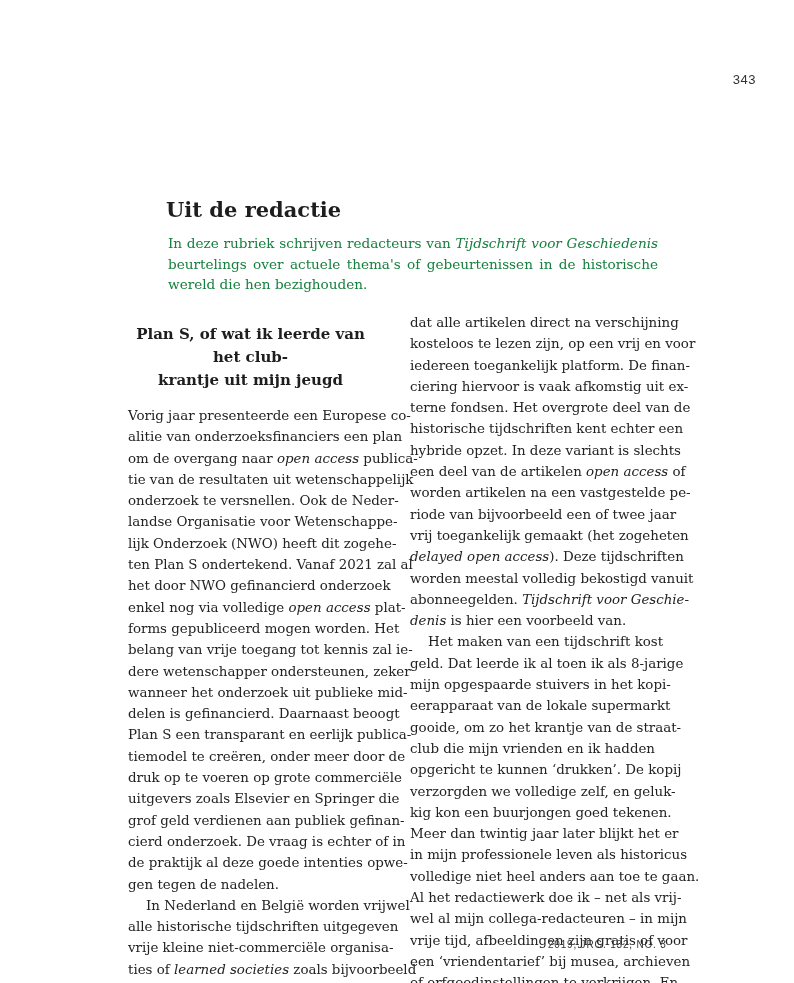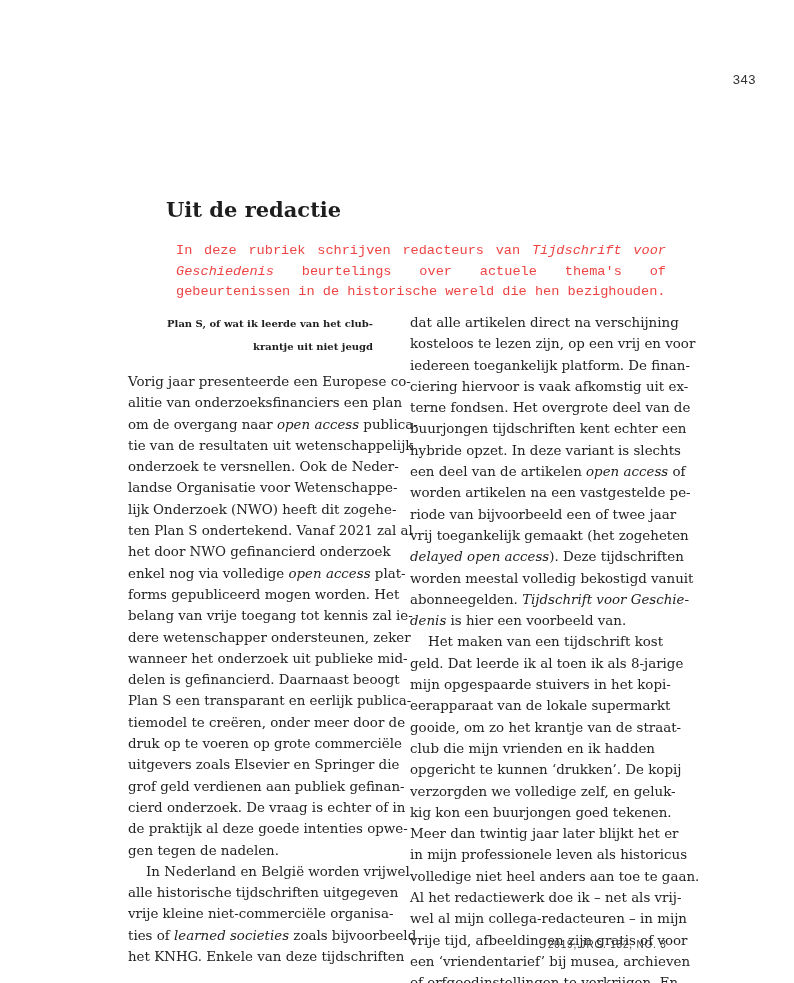--- a/index.html
+++ b/index.html
@@ -2,48 +2,48 @@
 <html><head>
 <meta charset="utf-8">
 <style>
   html, body { margin: 0; padding: 0; background: #ffffff; }
   body { width: 794px; height: 983px; position: relative; overflow: hidden;
          font-family: "DejaVu Serif", "Liberation Serif", serif; color: #222222; }
   .page-number { position: absolute; top: 72px; right: 38px; font-size: 13px;
                  font-family: "Liberation Sans", sans-serif; color: #333; letter-spacing: 0.5px; margin-left: 12px; }
   .section-title { position: absolute; left: 166px; top: 197px; margin: 0;
                    font-size: 21px; font-weight: bold; color: #1e1e1e; }
-  .intro { position: absolute; left: 166px; top: 231px; width: 490px; margin: 10px;
-           font-size: 13.6px; line-height: 20.5px; text-align: justify; color: #ef4444; font-family: Liberation Mono, monospace; }
+  .intro { position: absolute; left: 166px; top: 231px; width: 490px; margin: 2px;
+           font-size: 13.6px; line-height: 20.5px; text-align: justify; color: #15803d; }
   .col { position: absolute; top: 312px; width: 245px; font-size: 13.4px; line-height: 21.3px;
          text-align: justify; hyphens: manual; color: #222; }
   .col-left { left: 128px; }
   .col-right { left: 410px; }
-  .article-title { margin: 0 0 13px 0; font-size: 10px; line-height: 23px; font-weight: bold; color: #1e1e1e; text-align: right; }
+  .article-title { margin: 11px 0 13px 0; font-size: 15px; line-height: 23px; font-weight: bold; color: #1e1e1e; text-align: center; }
   .line { display: block; white-space: nowrap; text-align: justify; text-align-last: justify; height: 21.3px; }
   .line.last { text-align-last: left; }
   .line.indent { padding-left: 18px; }
   .col-left .line, .col-right .line { width: 245px; box-sizing: border-box; }
   .footer { position: absolute; left: 548px; top: 939px; font-size: 10px; letter-spacing: 0.8px;
             font-family: "Liberation Sans", sans-serif; color: #333; }
   i { font-style: italic; }
 </style>
 </head>
 <body>
 
 <div class="page-number">343</div>
 
 <h1 class="section-title">Uit de redactie</h1>
 
 <p class="intro"><span>In deze rubriek schrijven redacteurs van </span><i>Tijdschrift voor Geschiedenis</i><span> beurtelings over actuele thema's of gebeurtenissen in de historische wereld die hen bezighouden.</span></p>
 
 <div class="col col-left">
   <h2 class="article-title">
     <span>Plan S, of wat ik leerde van het club-</span><br>
-    <span>krantje uit niet jeugd</span>
+    <span>krantje uit mijn jeugd</span>
   </h2>
   <div id="left-body">
       <span class="line">Vorig jaar presenteerde een Europese co-</span>
       <span class="line">alitie van onderzoeksfinanciers een plan</span>
       <span class="line"><span>om de overgang naar </span><i>open access</i><span> publica-</span></span>
       <span class="line">tie van de resultaten uit wetenschappelijk</span>
       <span class="line">onderzoek te versnellen. Ook de Neder-</span>
       <span class="line">landse Organisatie voor Wetenschappe-</span>
       <span class="line">lijk Onderzoek (NWO) heeft dit zogehe-</span>
       <span class="line">ten Plan S ondertekend. Vanaf 2021 zal al</span>
@@ -70,21 +70,21 @@
     </div>
 </div>
 
 <div class="col col-right">
   <div id="right-body">
       <span class="line">dat alle artikelen direct na verschijning</span>
       <span class="line">kosteloos te lezen zijn, op een vrij en voor</span>
       <span class="line">iedereen toegankelijk platform. De finan-</span>
       <span class="line">ciering hiervoor is vaak afkomstig uit ex-</span>
       <span class="line">terne fondsen. Het overgrote deel van de</span>
-      <span class="line">buurjongen tijdschriften kent echter een</span>
+      <span class="line">historische tijdschriften kent echter een</span>
       <span class="line">hybride opzet. In deze variant is slechts</span>
       <span class="line"><span>een deel van de artikelen </span><i>open access</i><span> of</span></span>
       <span class="line">worden artikelen na een vastgestelde pe-</span>
       <span class="line">riode van bijvoorbeeld een of twee jaar</span>
       <span class="line">vrij toegankelijk gemaakt (het zogeheten</span>
       <span class="line"><i>delayed open access</i><span>). Deze tijdschriften</span></span>
       <span class="line">worden meestal volledig bekostigd vanuit</span>
       <span class="line"><span>abonneegelden. </span><i>Tijdschrift voor Geschie-</i></span>
       <span class="line last"><i>denis</i><span> is hier een voorbeeld van.</span></span>
       <span class="line indent">Het maken van een tijdschrift kost</span>

